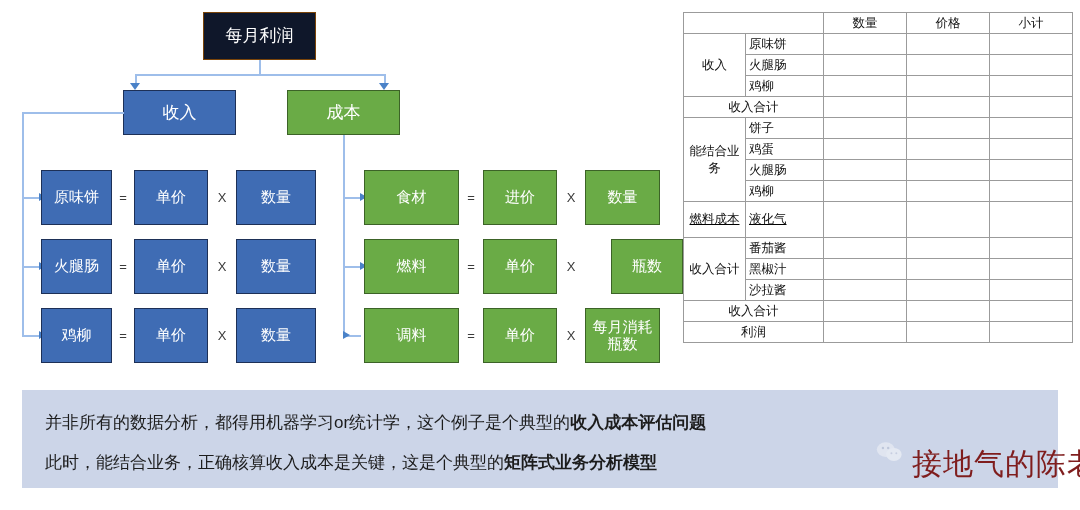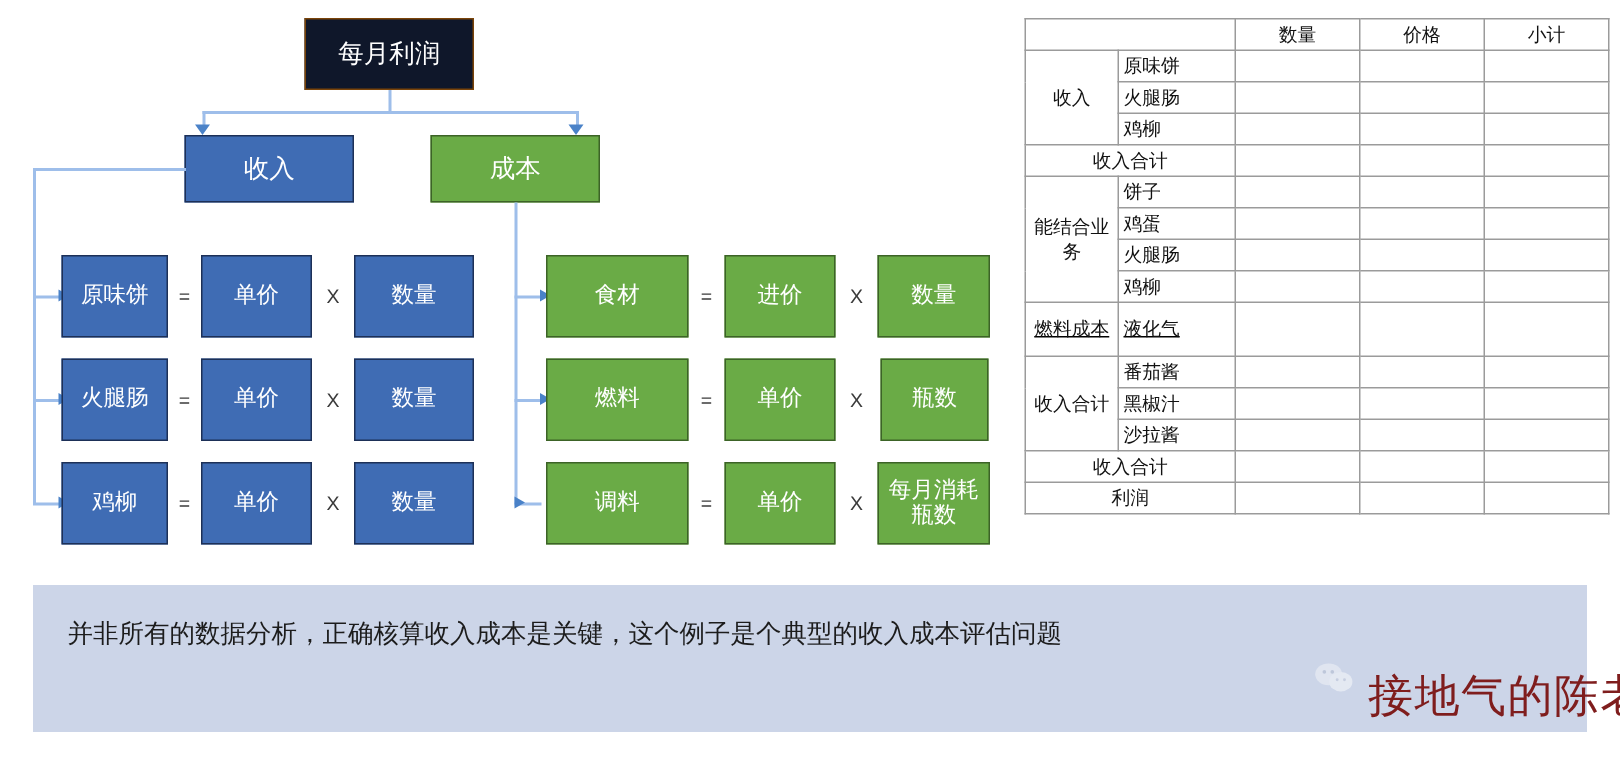--- a/index.html
+++ b/index.html
@@ -79,21 +79,21 @@
   }
   .note p{
     margin:0;
     color:#1c1c1c;
     font-size:17px;
     line-height:1;
     white-space:nowrap;
   }
   .note .l1{position:absolute;left:23px;top:24px;}
   .note .l2{position:absolute;left:23px;top:64px;}
-  .note b{font-weight:normal;}
+  .note b{font-weight:bold;}
 
   .wm{
     position:absolute;left:912px;top:444px;
     font-size:30px;color:#7f1d1d;
     white-space:nowrap;
     letter-spacing:1px;
     pointer-events:none;
   }
   .wm-logo{
     position:absolute;left:876px;top:441px;
@@ -192,21 +192,21 @@
     </div>
 
     <div class="box green" style="left:364px;top:239px;width:95px;height:55px;font-size:15px;">
       <span>燃料</span>
     </div>
     <div class="op" style="left:459px;top:239px;width:24px;height:55px;">=</div>
     <div class="box green" style="left:483px;top:239px;width:74px;height:55px;font-size:15px;">
       <span>单价</span>
     </div>
     <div class="op" style="left:557px;top:239px;width:28px;height:55px;">X</div>
-    <div class="box green" style="left:587px;top:239px;width:72px;height:55px;font-size:15px;">
+    <div class="box green" style="left:611px;top:239px;width:72px;height:55px;font-size:15px;">
       <span>瓶数</span>
     </div>
 
     <div class="box green" style="left:364px;top:308px;width:95px;height:55px;font-size:15px;">
       <span>调料</span>
     </div>
     <div class="op" style="left:459px;top:308px;width:24px;height:55px;">=</div>
     <div class="box green" style="left:483px;top:308px;width:74px;height:55px;font-size:15px;">
       <span>单价</span>
     </div>
@@ -326,21 +326,24 @@
           <td class="val"></td>
           <td class="val"></td>
           <td class="val"></td>
         </tr>
       </tbody>
     </table>
   </div>
 
   <div class="note">
     <p class="l1">
-      <span>并非所有的数据分析，正确核算收入成本是关键，这个例子是个典型的</span><b>收入成本评估问题</b>
+      <span>并非所有的数据分析，都得用机器学习or统计学，这个例子是个典型的</span><b>收入成本评估问题</b>
+    </p>
+    <p class="l2">
+      <span>此时，能结合业务，正确核算收入成本是关键，这是个典型的</span><b>矩阵式业务分析模型</b>
     </p>
   </div>
 
   <svg class="wm-logo" viewBox="0 0 32 26">
     <ellipse cx="12" cy="10" rx="11" ry="9" fill="#e8ecf4"></ellipse>
     <ellipse cx="22" cy="16" rx="9.5" ry="8" fill="#eef1f7"></ellipse>
     <circle cx="8.5" cy="8" r="1.5" fill="#b9c2d6"></circle>
     <circle cx="15" cy="8" r="1.5" fill="#b9c2d6"></circle>
     <circle cx="19" cy="14.5" r="1.2" fill="#c5ccdd"></circle>
     <circle cx="25" cy="14.5" r="1.2" fill="#c5ccdd"></circle>

